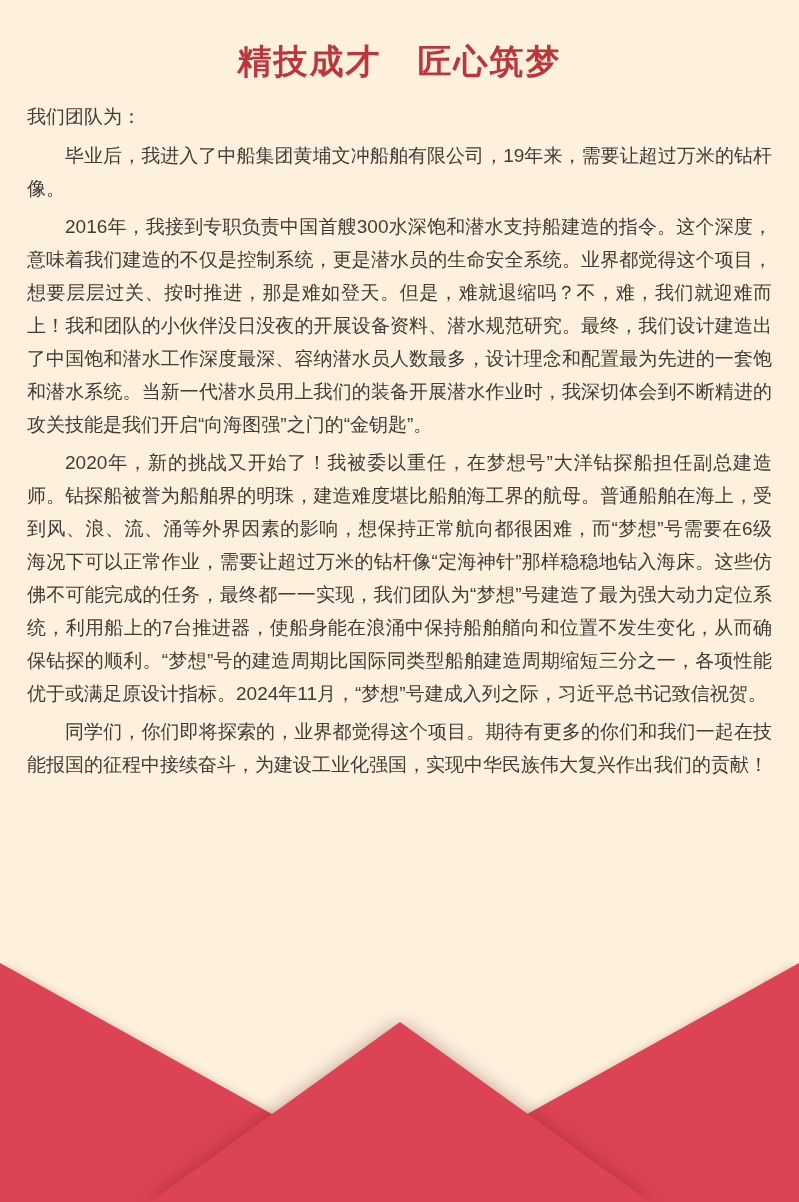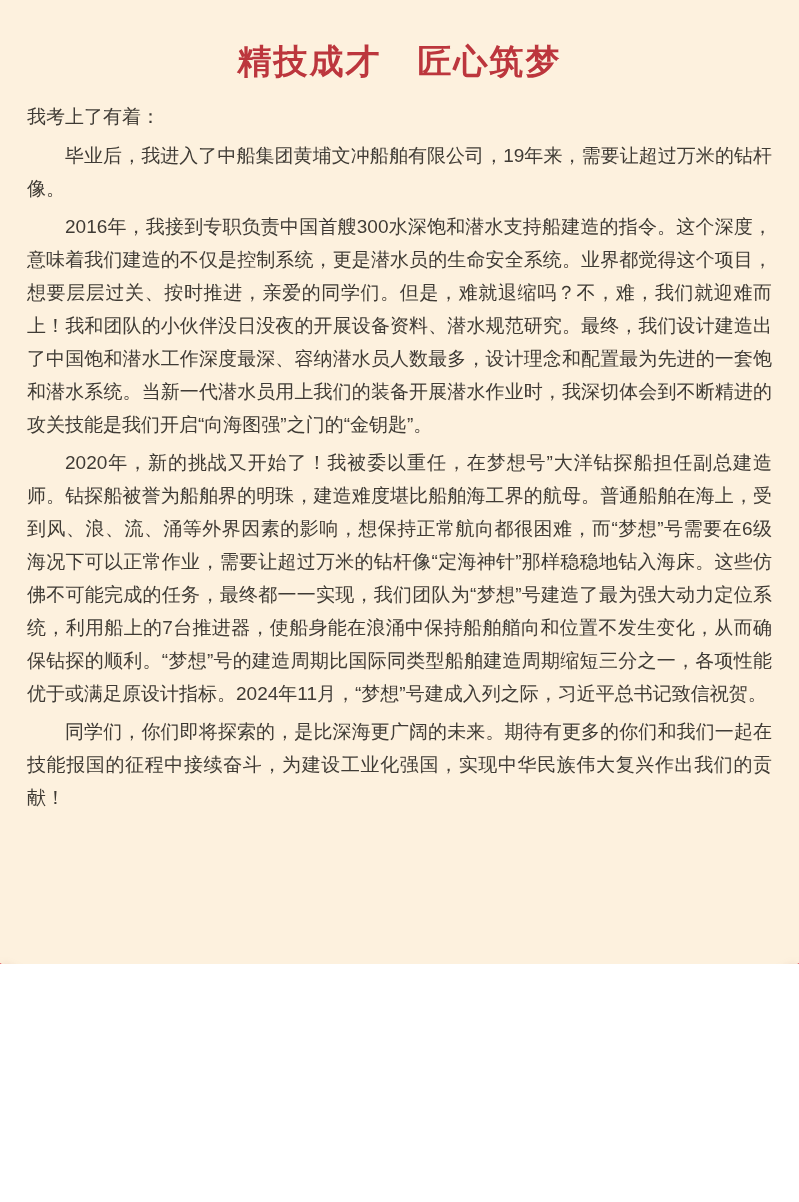--- a/index.html
+++ b/index.html
@@ -6,21 +6,21 @@
     --background:#fdf1de;
     --title-red:#bc363d;
     --body-text:#3f3b35;
     --envelope-red:#dc4354;
   }
   *{margin:0;padding:0;box-sizing:border-box;}
   html,body{background:#fff;}
   .page{
     position:relative;
     width:799px;
-    height:964px;
+    height:1202px;
     background:var(--background);
     overflow:hidden;
     font-family:"Liberation Sans", sans-serif;
   }
   .title{
     padding-top:42px;
     text-align:center;
     font-size:34px;
     font-weight:bold;
     letter-spacing:2px;
@@ -60,25 +60,25 @@
   .center-flap .fill{clip-path:polygon(50% 0,100% 100%,0 100%);}
 </style>
 </head>
 <body>
 
 <div class="page">
 
   <h1 class="title">精技成才　匠心筑梦</h1>
 
   <div class="letter">
-    <p class="greeting">我考上了有着：</p>
+    <p class="greeting">我们团队为：</p>
     <p class="para">毕业后，我进入了中船集团黄埔文冲船舶有限公司，19年来，需要让超过万米的钻杆像。</p>
-    <p class="para">2016年，我接到专职负责中国首艘300水深饱和潜水支持船建造的指令。这个深度，意味着我们建造的不仅是控制系统，更是潜水员的生命安全系统。业界都觉得这个项目，想要层层过关、按时推进，亲爱的同学们。但是，难就退缩吗？不，难，我们就迎难而上！我和团队的小伙伴没日没夜的开展设备资料、潜水规范研究。最终，我们设计建造出了中国饱和潜水工作深度最深、容纳潜水员人数最多，设计理念和配置最为先进的一套饱和潜水系统。当新一代潜水员用上我们的装备开展潜水作业时，我深切体会到不断精进的攻关技能是我们开启“向海图强”之门的“金钥匙”。</p>
+    <p class="para">2016年，我接到专职负责中国首艘300水深饱和潜水支持船建造的指令。这个深度，意味着我们建造的不仅是控制系统，更是潜水员的生命安全系统。业界都觉得这个项目，想要层层过关、按时推进，那是难如登天。但是，难就退缩吗？不，难，我们就迎难而上！我和团队的小伙伴没日没夜的开展设备资料、潜水规范研究。最终，我们设计建造出了中国饱和潜水工作深度最深、容纳潜水员人数最多，设计理念和配置最为先进的一套饱和潜水系统。当新一代潜水员用上我们的装备开展潜水作业时，我深切体会到不断精进的攻关技能是我们开启“向海图强”之门的“金钥匙”。</p>
     <p class="para">2020年，新的挑战又开始了！我被委以重任，在梦想号”大洋钻探船担任副总建造师。钻探船被誉为船舶界的明珠，建造难度堪比船舶海工界的航母。普通船舶在海上，受到风、浪、流、涌等外界因素的影响，想保持正常航向都很困难，而“梦想”号需要在6级海况下可以正常作业，需要让超过万米的钻杆像“定海神针”那样稳稳地钻入海床。这些仿佛不可能完成的任务，最终都一一实现，我们团队为“梦想”号建造了最为强大动力定位系统，利用船上的7台推进器，使船身能在浪涌中保持船舶艏向和位置不发生变化，从而确保钻探的顺利。“梦想”号的建造周期比国际同类型船舶建造周期缩短三分之一，各项性能优于或满足原设计指标。2024年11月，“梦想”号建成入列之际，习近平总书记致信祝贺。</p>
-    <p class="para">同学们，你们即将探索的，是比深海更广阔的未来。期待有更多的你们和我们一起在技能报国的征程中接续奋斗，为建设工业化强国，实现中华民族伟大复兴作出我们的贡献！</p>
+    <p class="para">同学们，你们即将探索的，业界都觉得这个项目。期待有更多的你们和我们一起在技能报国的征程中接续奋斗，为建设工业化强国，实现中华民族伟大复兴作出我们的贡献！</p>
   </div>
 
   <div class="envelope">
     <div class="flap flap-left">
       <div class="fill"></div>
     </div>
     <div class="flap flap-right">
       <div class="fill"></div>
     </div>
     <div class="center-flap">

